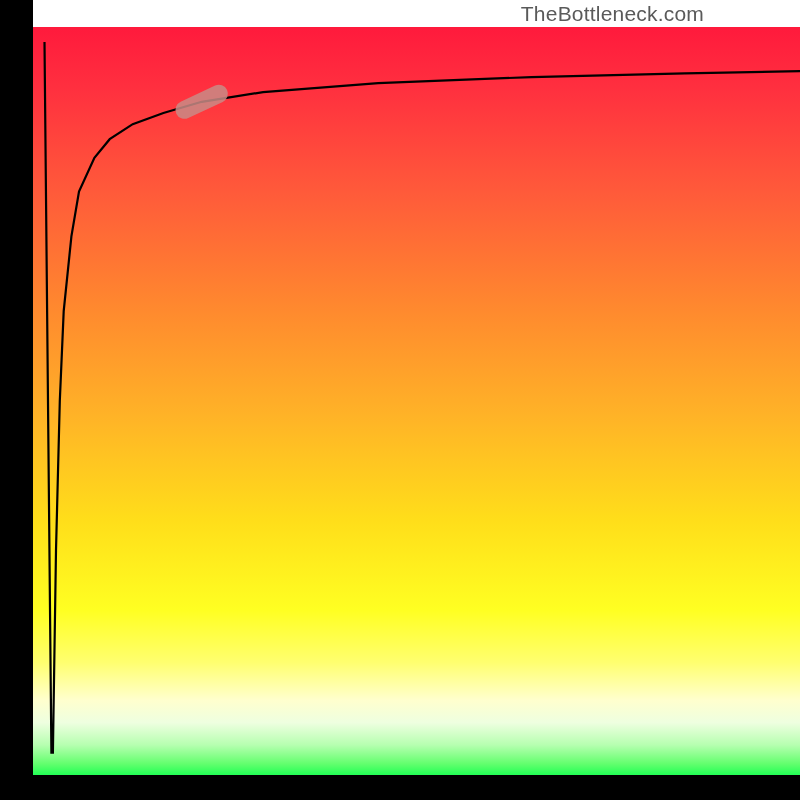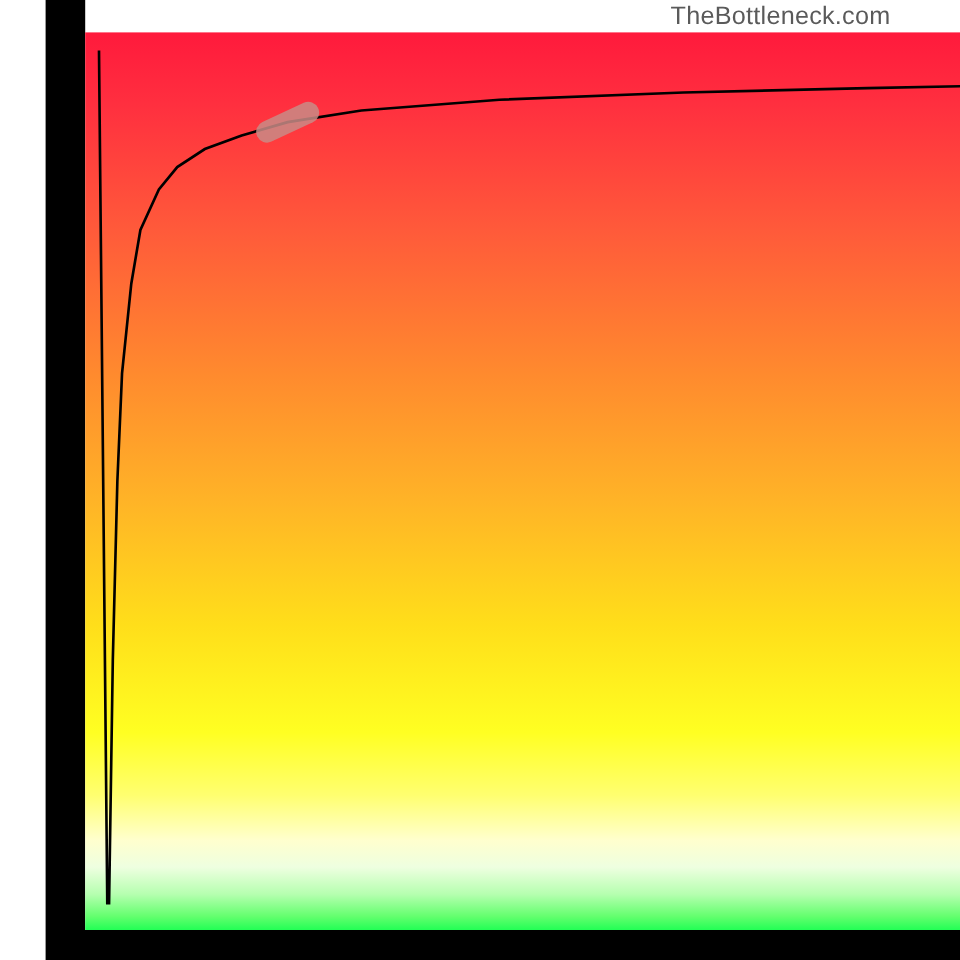--- a/index.html
+++ b/index.html
@@ -8,21 +8,20 @@
     width: 800px;
     height: 800px;
     background: #ffffff;
     font-family: Arial, Helvetica, sans-serif;
     overflow: hidden;
   }
   .canvas {
     position: relative;
     width: 712px;
     height: 800px;
-    margin-left: 38px;
   }
   .watermark {
     position: absolute;
     top: 2px;
     right: 8px;
     font-size: 21px;
     color: #5a5a5a;
     letter-spacing: 0.2px;
     font-weight: 400;
   }

